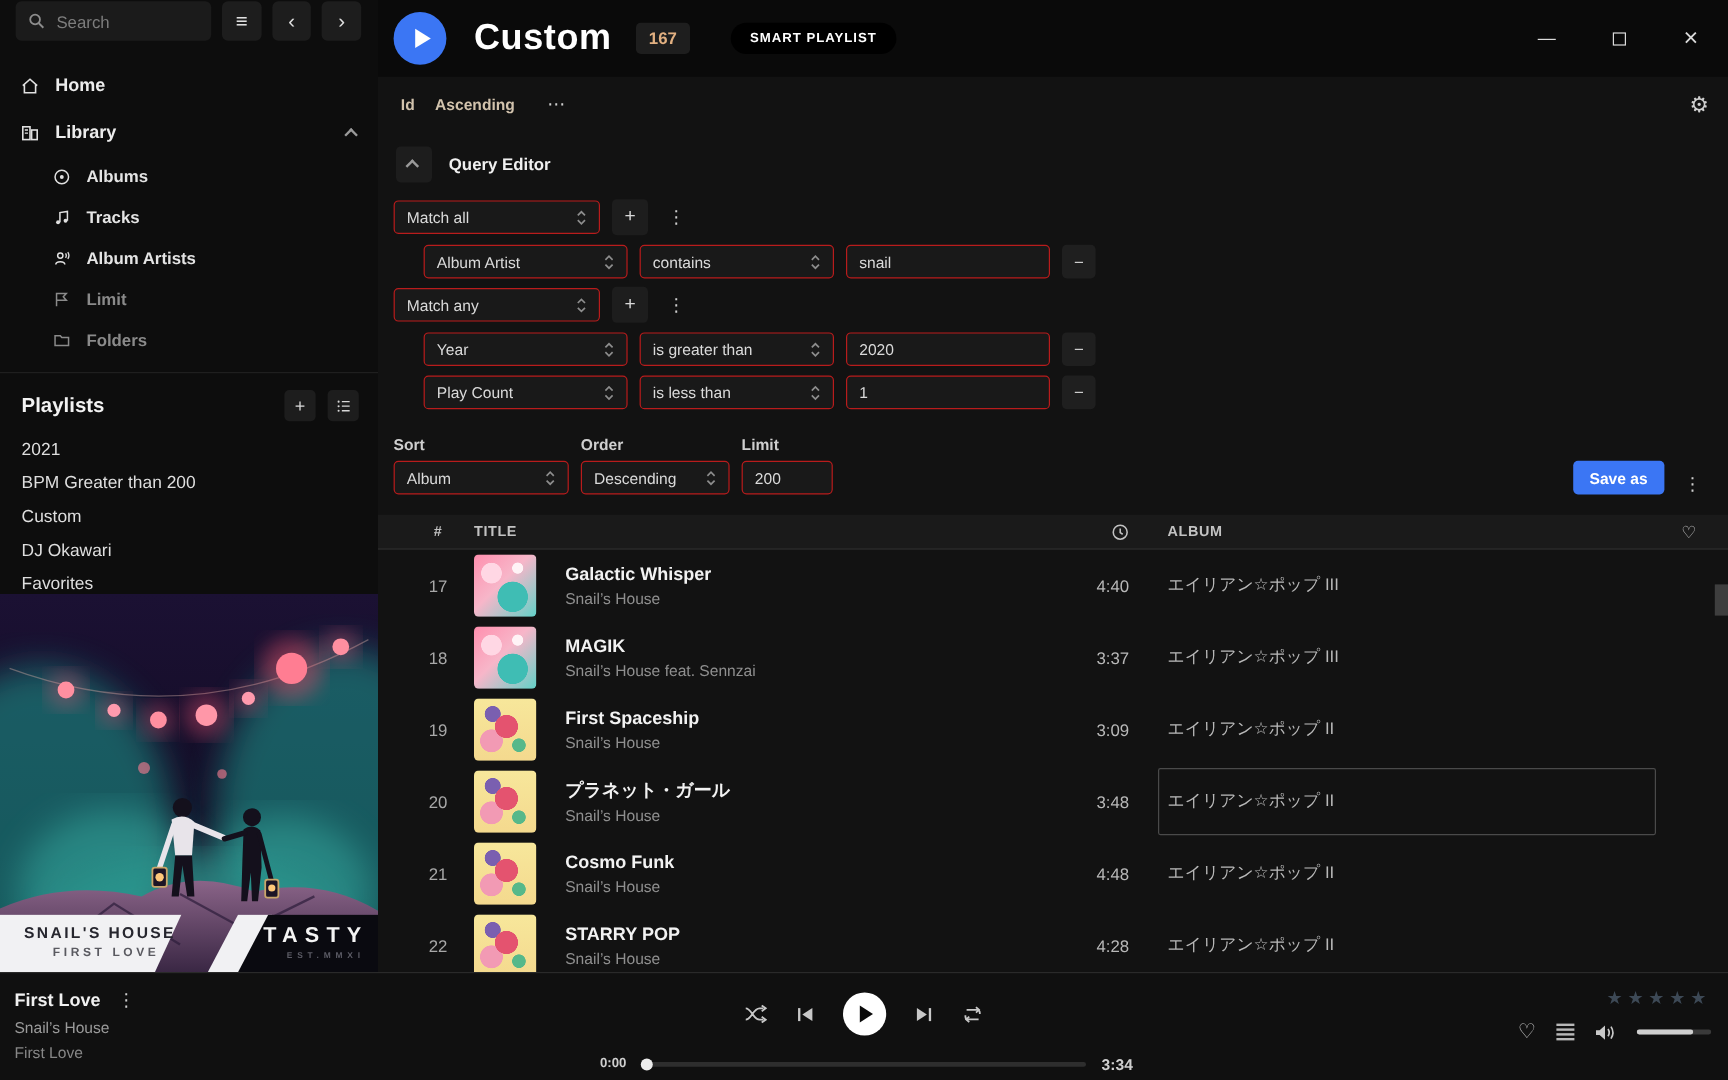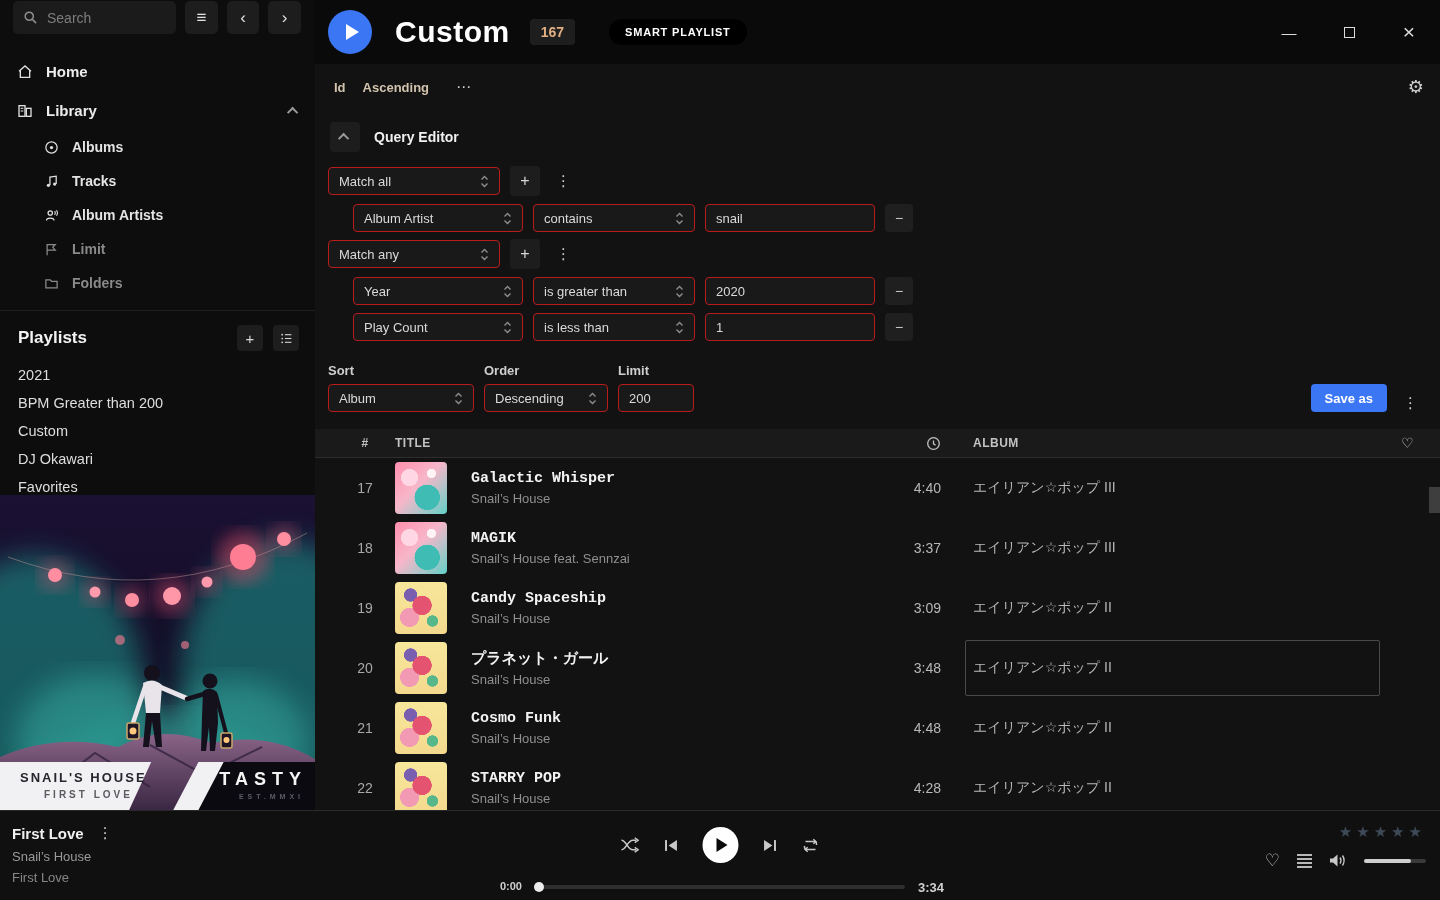--- a/index.html
+++ b/index.html
@@ -115,21 +115,21 @@
       radial-gradient(circle at 28% 30%, #ffd7e4 0 16%, rgba(0,0,0,0) 17%),
       radial-gradient(circle at 70% 22%, #fff3f6 0 8%, rgba(0,0,0,0) 9%),
       radial-gradient(circle at 62% 68%, #3fbdb4 0 26%, rgba(0,0,0,0) 27%),
       linear-gradient(135deg,#ff8fae 0%,#f7b6c9 45%,#62d2c8 100%); }
   .art2 { background:
       radial-gradient(circle at 52% 45%, #e4536f 0 24%, rgba(0,0,0,0) 25%),
       radial-gradient(circle at 28% 68%, #f29ab4 0 18%, rgba(0,0,0,0) 19%),
       radial-gradient(circle at 72% 75%, #56b88a 0 10%, rgba(0,0,0,0) 11%),
       radial-gradient(circle at 30% 25%, #7a5fb0 0 12%, rgba(0,0,0,0) 13%),
       linear-gradient(180deg,#f7e79b 0%,#f4d98e 100%); }
-  .ttitle { font-size:15px; font-weight:600; color:#f2f2f2;font-family:Liberation Mono, monospace; }
+  .ttitle { font-size:15px; font-weight:600; color:#f2f2f2; }
   .tartist { font-size:13px; color:#8f8f8f; margin-top:4px; }
   .tdur { justify-self:end; font-size:14px; color:#b8b8b8; }
   .talbum { position:relative; height:60px; display:flex; align-items:center; padding-left:32px;
     font-size:14px; color:#b8b8b8; }
   .talbum.focused::before { content:""; position:absolute; left:24px; top:2px; width:413px;
     height:54px; border:1px solid #4a4a4a; border-radius:2px; }
   .scroll-thumb { position:absolute; left:1114px; top:487px; width:11px; height:26px;
     background:#3e3e3e; }
 
   
@@ -541,21 +541,21 @@
           <span>エイリアン☆ポップ III</span>
         </div>
       <span></span>
     </div>
     <div class="trow">
       <span class="tnum">19</span>
       <div>
           <div class="tart art2"></div>
         </div>
       <div>
-          <div class="ttitle">Candy Spaceship</div>
+          <div class="ttitle">First Spaceship</div>
            <div class="tartist">Snail’s House</div>
         </div>
       <span class="tdur">3:09</span>
       <div class="talbum">
           <span>エイリアン☆ポップ II</span>
         </div>
       <span></span>
     </div>
     <div class="trow">
       <span class="tnum">20</span>

